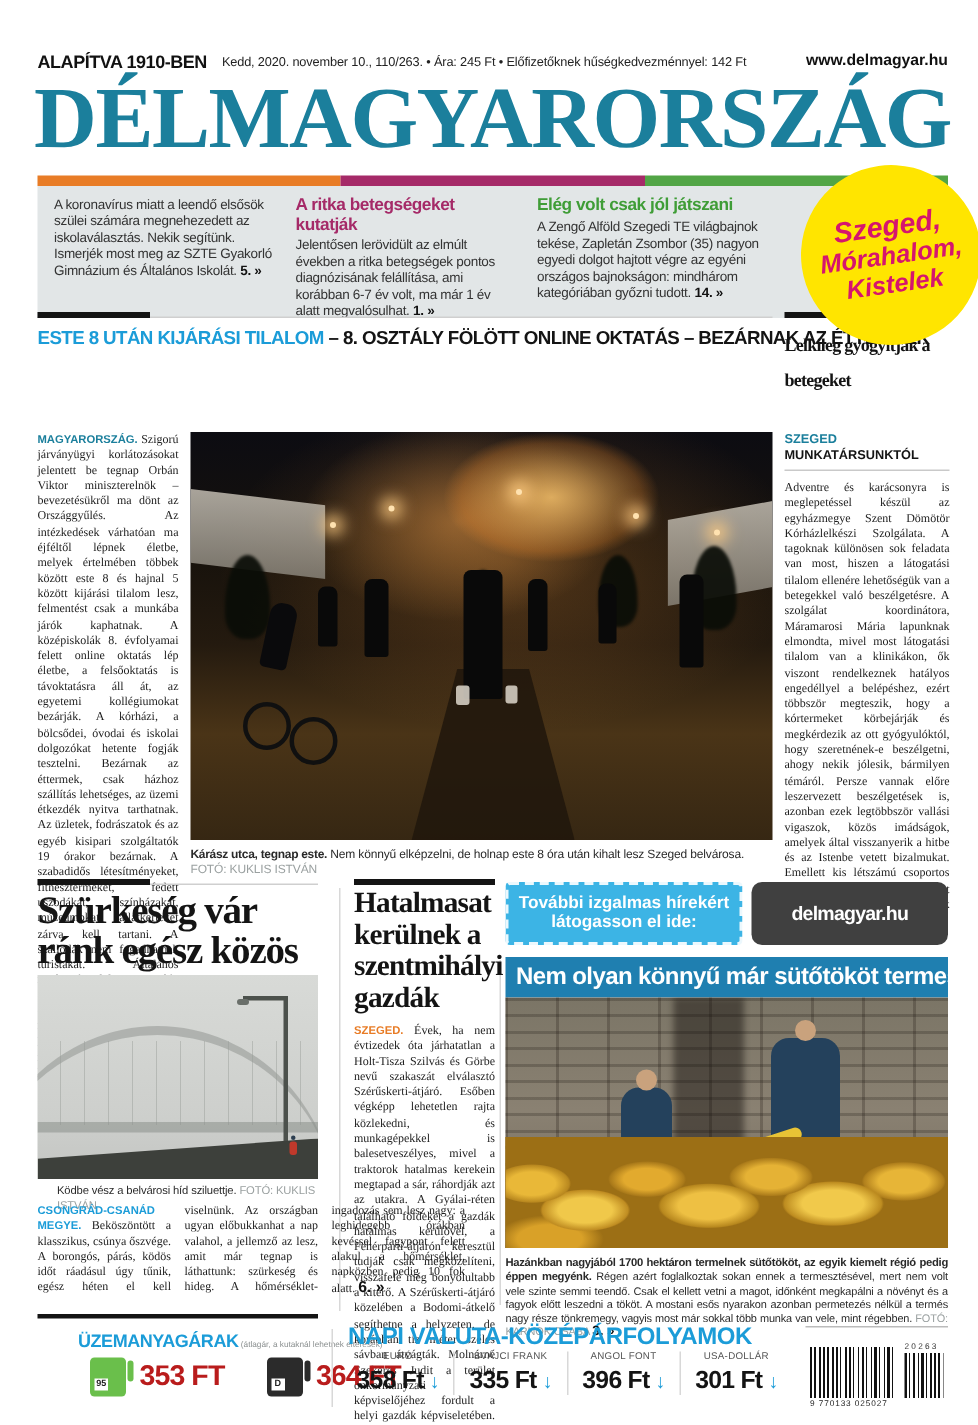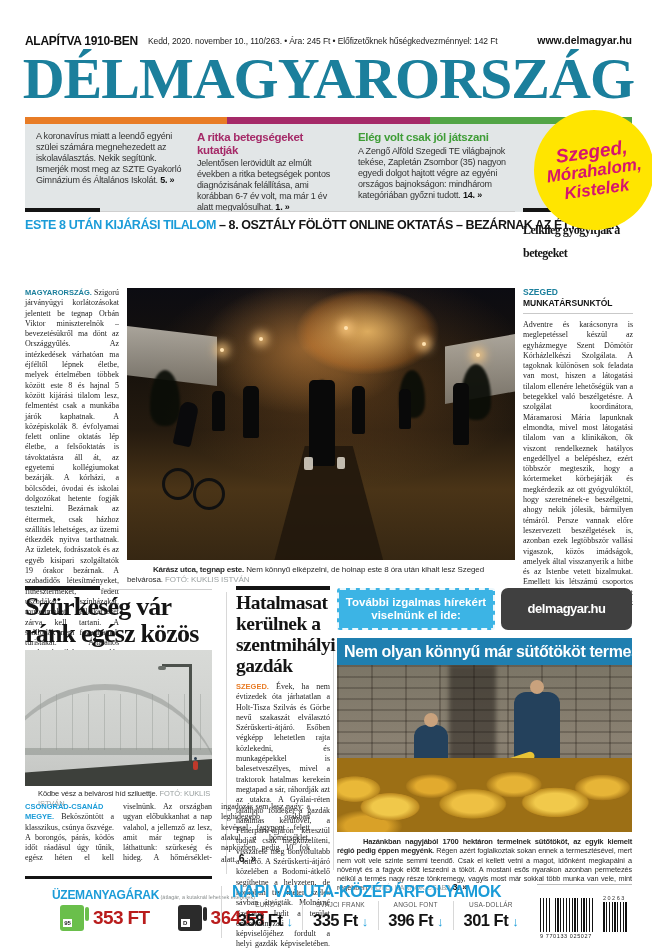--- a/index.html
+++ b/index.html
@@ -70,21 +70,21 @@
   .fig{position:absolute;background:#090909;border-radius:5px 5px 2px 2px;filter:blur(.4px);}
   .bag{position:absolute;background:#ded8cc;border-radius:2px;opacity:.85;}
   .path{position:absolute;left:38%;right:34%;top:58%;bottom:0;background:#20160c;
         clip-path:polygon(28% 0,72% 0,100% 100%,0 100%);opacity:.85;}
   .wheel{position:absolute;width:26px;height:26px;border:3px solid #101010;border-radius:50%;background:transparent;}
   .cyclist-body{position:absolute;background:#0a0a0c;border-radius:8px 8px 3px 3px;transform:rotate(12deg);}
   .awning{position:absolute;background:linear-gradient(#cfc9bd,#8d887e);opacity:.8;
           clip-path:polygon(0 0,100% 18%,100% 100%,0 82%);}
 
   .caption{font-size:8px;line-height:10px;letter-spacing:-0.1px;color:#2a2a2a;}
-  .caption b{letter-spacing:-0.2px;margin-left:26px;}
+  .caption b{letter-spacing:-0.2px;}
   .credit{color:#9aa0a0;}
   .cap-night{top:565px;left:127px;width:388px;}
 
   .rightcol{top:287px;left:523px;width:110px;}
   .byline{font-size:8.5px;font-weight:bold;line-height:10.5px;border-bottom:1px solid #c9c9c9;
           padding-bottom:5px;margin-bottom:6px;}
   .byline .l1{color:#1b7f9c;display:block;} .byline .l2{color:#141414;display:block;}
 
   
   .weather-headline{top:593px;left:25px;width:195px;font-family:"Liberation Serif",serif;font-weight:bold;
@@ -197,21 +197,21 @@
   <div class="abs masthead">DÉLMAGYARORSZÁG</div>
   <div class="abs stripe">
     <div class="st-orange"></div>
     <div class="st-magenta"></div>
     <div class="st-green"></div>
   </div>
 
   <div class="abs teaser-bg"></div>
   <div class="abs teasers">
     <div class="teaser">
-      <p><span>A koronavírus miatt a leendő egyéni szülei számára megnehezedett az iskolaválasztás. Nekik segítünk. Ismerjék most meg az SZTE Gyakorló Gimnázium és Általános Iskolát.</span> <span class="pref">5. »</span></p>
+      <p><span>A koronavírus miatt a leendő elsősök szülei számára megnehezedett az iskolaválasztás. Nekik segítünk. Ismerjék most meg az SZTE Gyakorló Gimnázium és Általános Iskolát.</span> <span class="pref">5. »</span></p>
     </div>
     <div class="teaser">
       <h3 class="t-magenta">A ritka betegségeket kutatják</h3>
       <p><span>Jelentősen lerövidült az elmúlt években a ritka betegségek pontos diagnózisának felállítása, ami korábban 6-7 év volt, ma már 1 év alatt megvalósulhat.</span> <span class="pref">1. »</span></p>
     </div>
     <div class="teaser">
       <h3 class="t-green">Elég volt csak jól játszani</h3>
       <p><span>A Zengő Alföld Szegedi TE világbajnok tekése, Zapletán Zsombor (35) nagyon egyedi dolgot hajtott végre az egyéni országos bajnokságon: mindhárom kategóriában győzni tudott.</span> <span class="pref">14. »</span></p>
     </div>
   </div>
@@ -297,21 +297,21 @@
   <div class="abs weather-bar"></div>
 
   <div class="abs farm-headline">Hatalmasat kerülnek a szentmihályi gazdák</div>
   <div class="abs farm-body bodytext">
     <span class="loc-orange">SZEGED.</span><span> Évek, ha nem évtizedek óta járhatatlan a Holt-Tisza Szilvás és Görbe nevű szakaszát elválasztó Szérűskerti-átjáró. Esőben végképp lehetetlen rajta közlekedni, és munkagépekkel is balesetveszélyes, mivel a traktorok hatalmas kerekein megtapad a sár, ráhordják azt az utakra. A Gyálai-réten található földeket a gazdák hatalmas kerülővel, a Fehérparti-átjárón keresztül tudják csak megközelíteni, visszafelé még bonyolultabb a kitérő. A Szérűskerti-átjáró közelében a Bodomi-átkelő segíthetne a helyzeten, de korábban tíz méter széles sávban átvágták. Molnárné Szekeres Judit a terület önkormányzati képviselőjéhez fordult a helyi gazdák képviseletében. </span><span class="endref">4. »</span>
   </div>
 
   <div class="abs promo">
     <div class="promo-box">
       <span>További izgalmas hírekért</span>
-      <span>viselnünk el ide:</span>
+      <span>látogasson el ide:</span>
     </div>
     <div class="promo-btn">delmagyar.hu</div>
   </div>
 
   <div class="abs pumpkin-block">
     <div class="pumpkin-bar">Nem olyan könnyű már sütőtököt termeszteni</div>
     <div class="photo-pumpkin">
       <div class="crate-shadow"></div>
       <div class="farmer" style="left:26%;top:36%;width:34px;height:58px;"></div>
       <div class="farmer" style="left:60%;top:16%;width:46px;height:96px;"></div>

